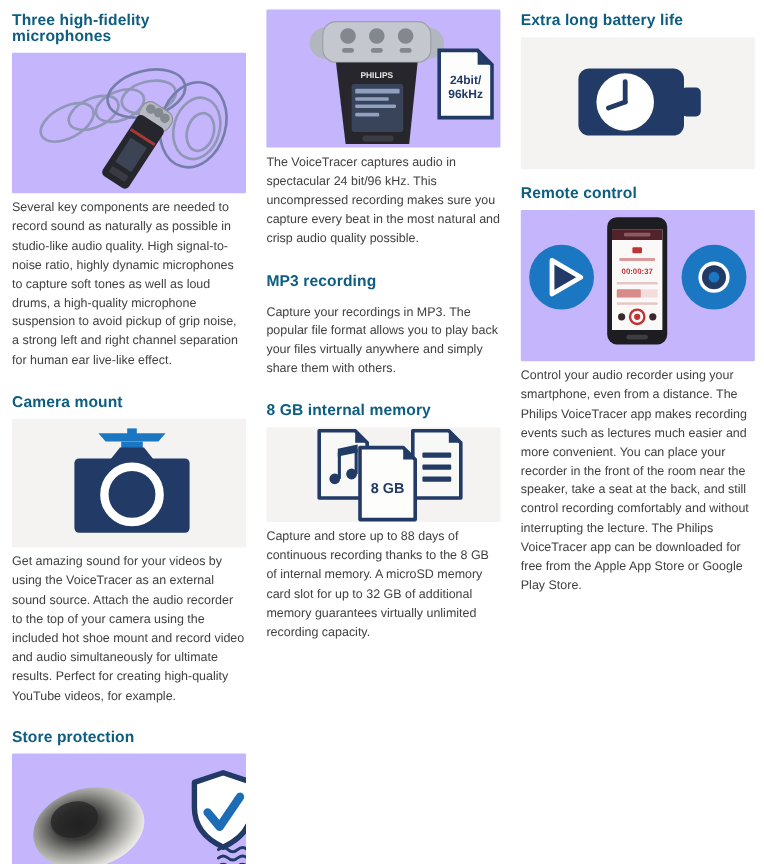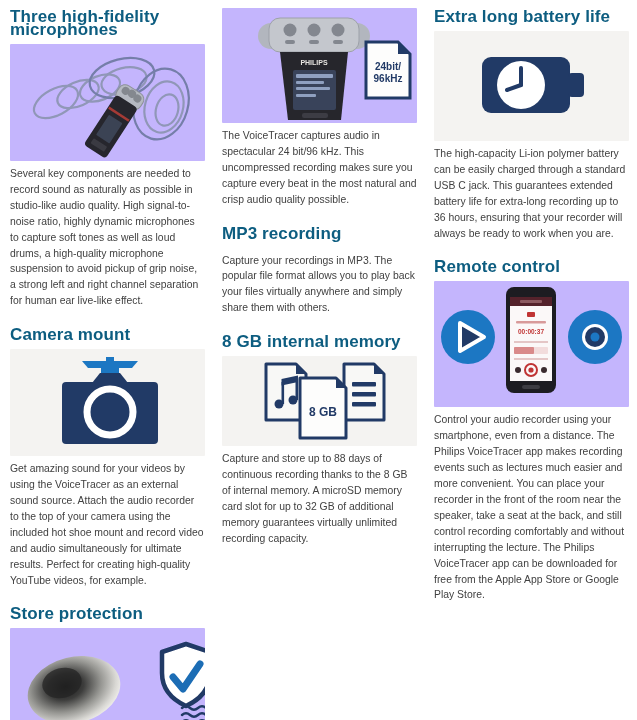--- a/index.html
+++ b/index.html
@@ -6,21 +6,21 @@
   body{
     width:637px;height:720px;overflow:hidden;background:#ffffff;
     font-family:"Liberation Sans",sans-serif;color:#3f3f3f;
   }
   .grid{
     display:grid;grid-template-columns:195px 195px 195px;
     column-gap:17px;padding:8px 10px 0 10px;
   }
   .col{display:flex;flex-direction:column;}
   h3{
-    font-size:17px;line-height:13px;margin:13px 0 8px 0;
+    font-size:13px;line-height:13px;margin:13px 0 8px 0;
     color:#0d5d80;font-weight:bold;letter-spacing:.1px;
   }
   .col h3:first-child{margin-top:2px;}
   .tile{
     width:195px;border-radius:1px;background:#f4f3f1;
     display:flex;align-items:center;justify-content:center;overflow:hidden;
   }
   .tile.photo{background:#c4b5fd;}
   p{
     font-size:10.4px;line-height:15.9px;margin:5px 0 6px 0;color:#414141;
@@ -141,21 +141,21 @@
           <text x="166" y="74" text-anchor="middle" font-size="10" font-weight="bold" fill="#213a66">96kHz</text>
         </g>
       </svg>
     </div>
     <p>The VoiceTracer captures audio in spectacular 24 bit/96 kHz. This uncompressed recording makes sure you capture every beat in the most natural and crisp audio quality possible.</p>
 
     <h3>MP3 recording</h3>
     <p>Capture your recordings in MP3. The popular file format allows you to play back your files virtually anywhere and simply share them with others.</p>
 
     <h3>8 GB internal memory</h3>
-    <div class="tile" style="height:90px">
+    <div class="tile" style="height:79px">
       <svg width="195" height="110" viewBox="0 0 195 110">
         <g>
           <path d="M44 18 h30 l10 10 v46 h-40 z" fill="#f8f8f6" stroke="#213a66" stroke-width="3" stroke-linejoin="round"></path>
           <path d="M74 18 v10 h10 z" fill="#213a66"></path>
           <g fill="#213a66">
             <circle cx="57" cy="58" r="4.5"></circle>
               <circle cx="71" cy="54" r="4.5"></circle>
             <rect x="59.5" y="36" width="2.6" height="22"></rect>
               <rect x="73.5" y="33" width="2.6" height="21"></rect>
             <polygon points="59.5,33 76,29.5 76,36 59.5,39.5"></polygon>
@@ -188,21 +188,20 @@
       <svg width="195" height="110" viewBox="0 0 195 110">
         <rect x="48" y="26" width="88" height="56" rx="9" fill="#213a66"></rect>
         <rect x="134" y="42" width="16" height="24" rx="4" fill="#213a66"></rect>
         <circle cx="87" cy="54" r="24" fill="#ffffff"></circle>
         <g stroke="#213a66" stroke-width="4" stroke-linecap="round">
           <line x1="87" y1="54" x2="87" y2="37"></line>
           <line x1="87" y1="54" x2="73" y2="59"></line>
         </g>
       </svg>
     </div>
-    <p>The high-capacity Li-ion polymer battery can be easily charged through a standard USB C jack. This guarantees extended battery life for extra-long recording up to 36 hours, ensuring that your recorder will always be ready to work when you are.</p>
 
     <h3>Remote control</h3>
     <div class="tile photo" style="height:126px">
       <svg width="195" height="126" viewBox="0 0 195 126">
         <g>
           <circle cx="34" cy="56" r="27" fill="#1c77c3"></circle>
           <polygon points="26,42 50,56 26,70" fill="#213a66" stroke="#ffffff" stroke-width="4" stroke-linejoin="round"></polygon>
         </g>
         <g>
           <circle cx="161" cy="56" r="27" fill="#1c77c3"></circle>

